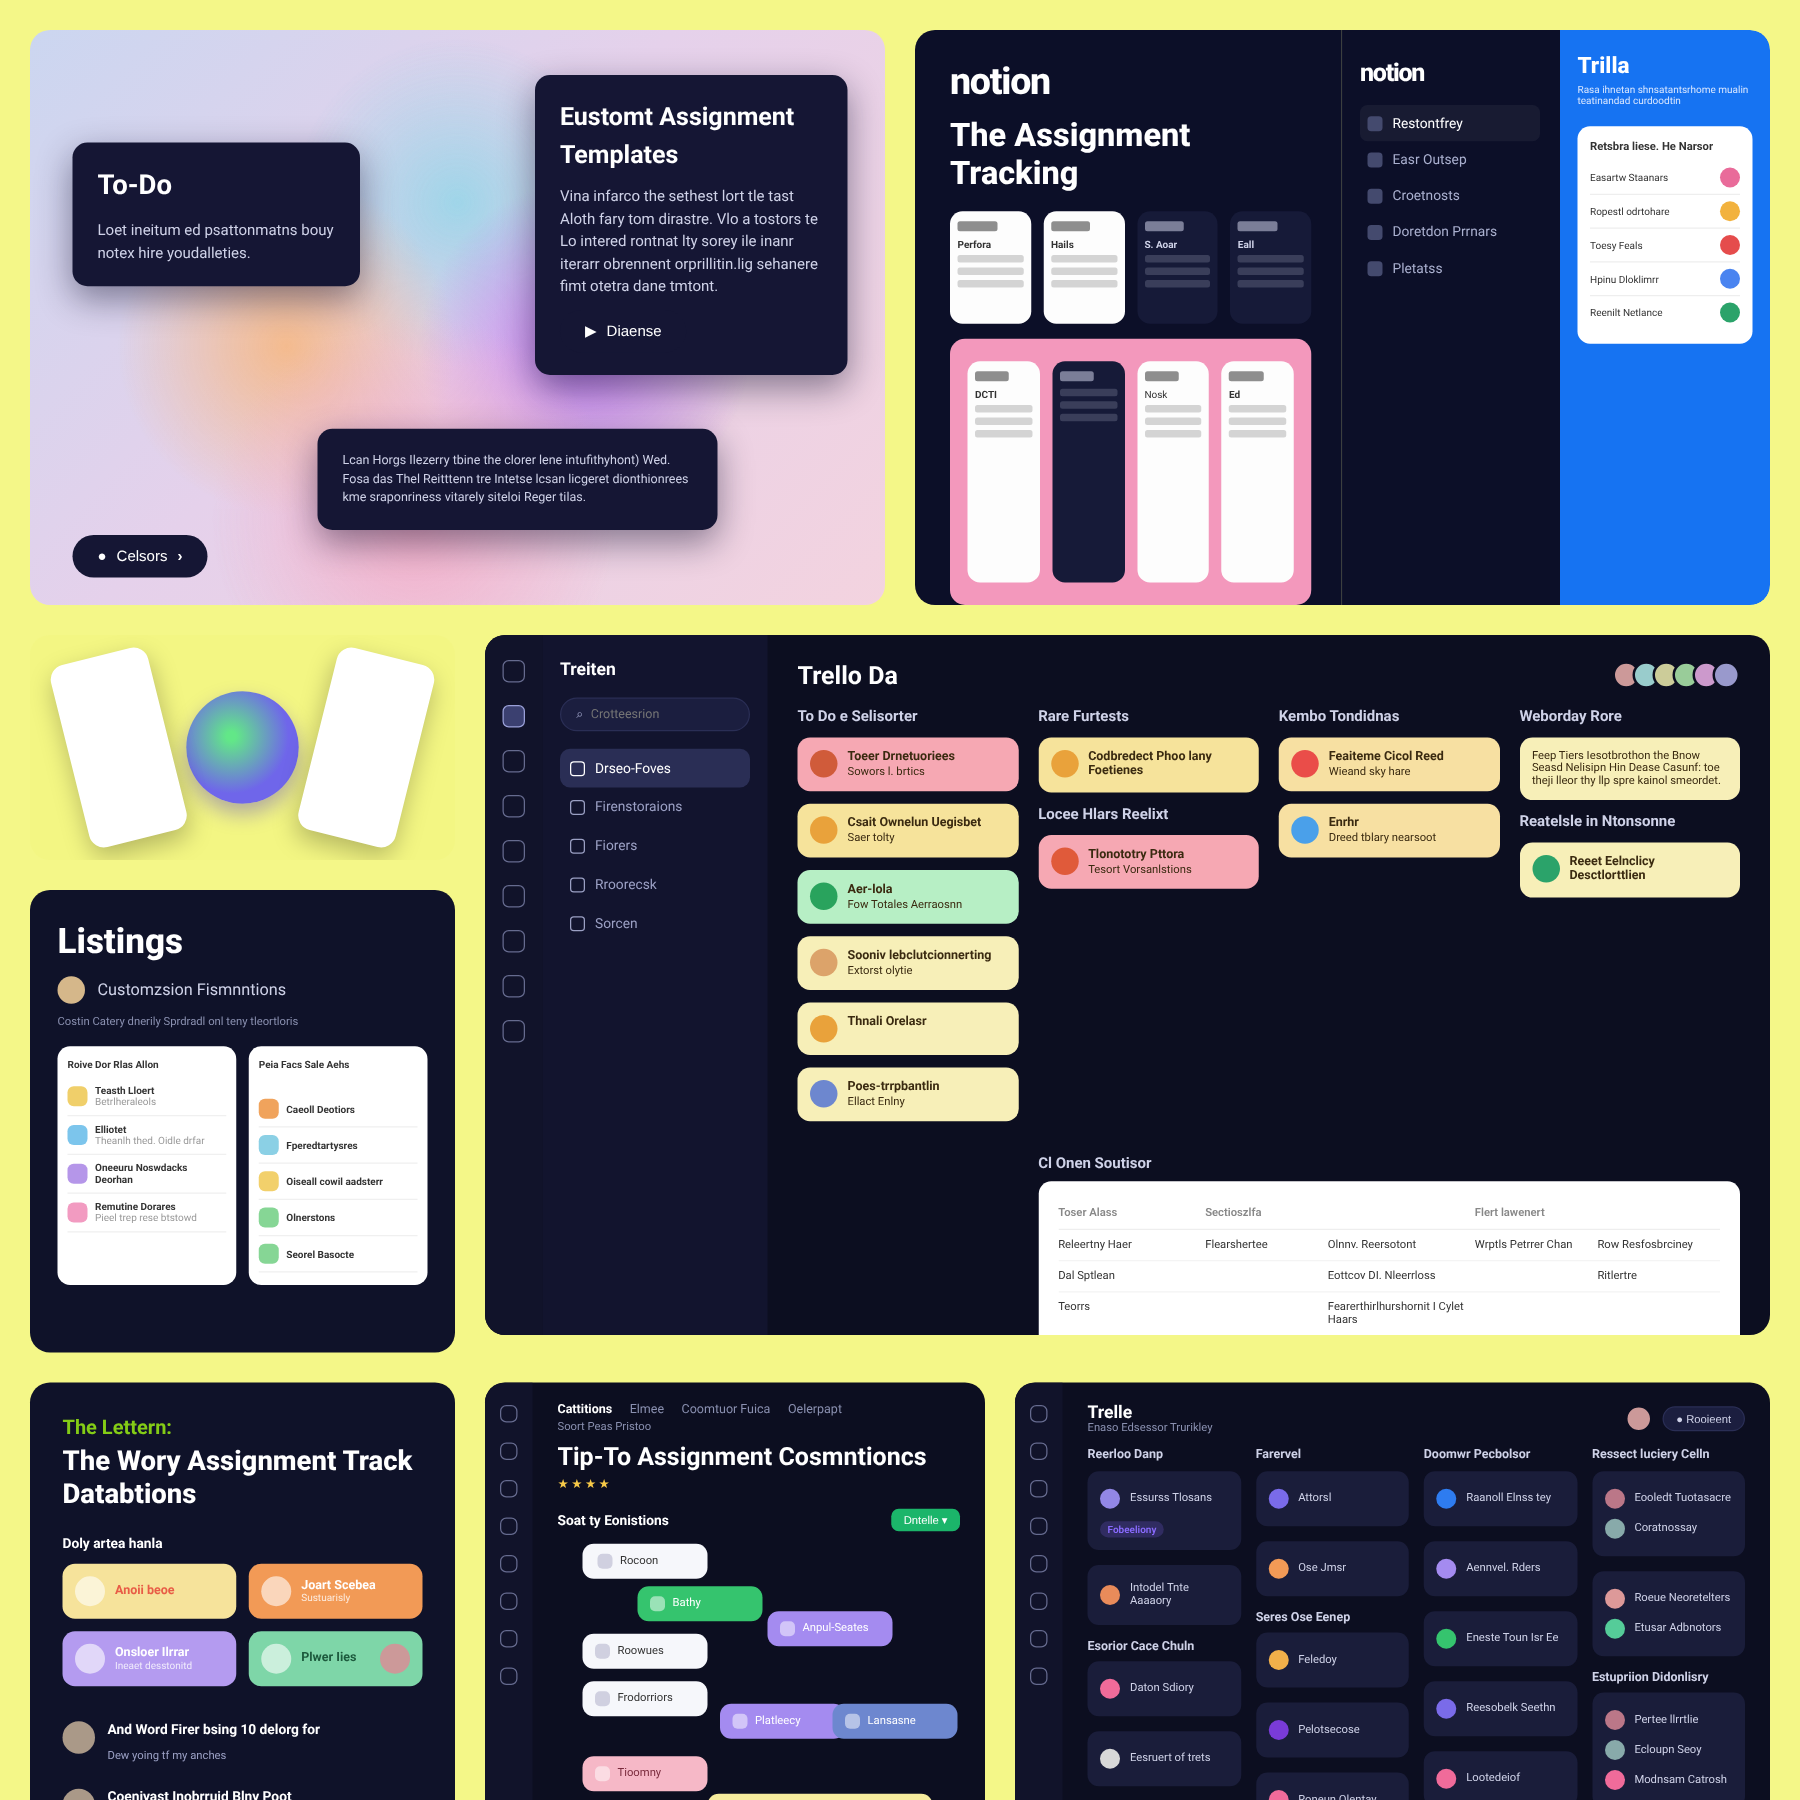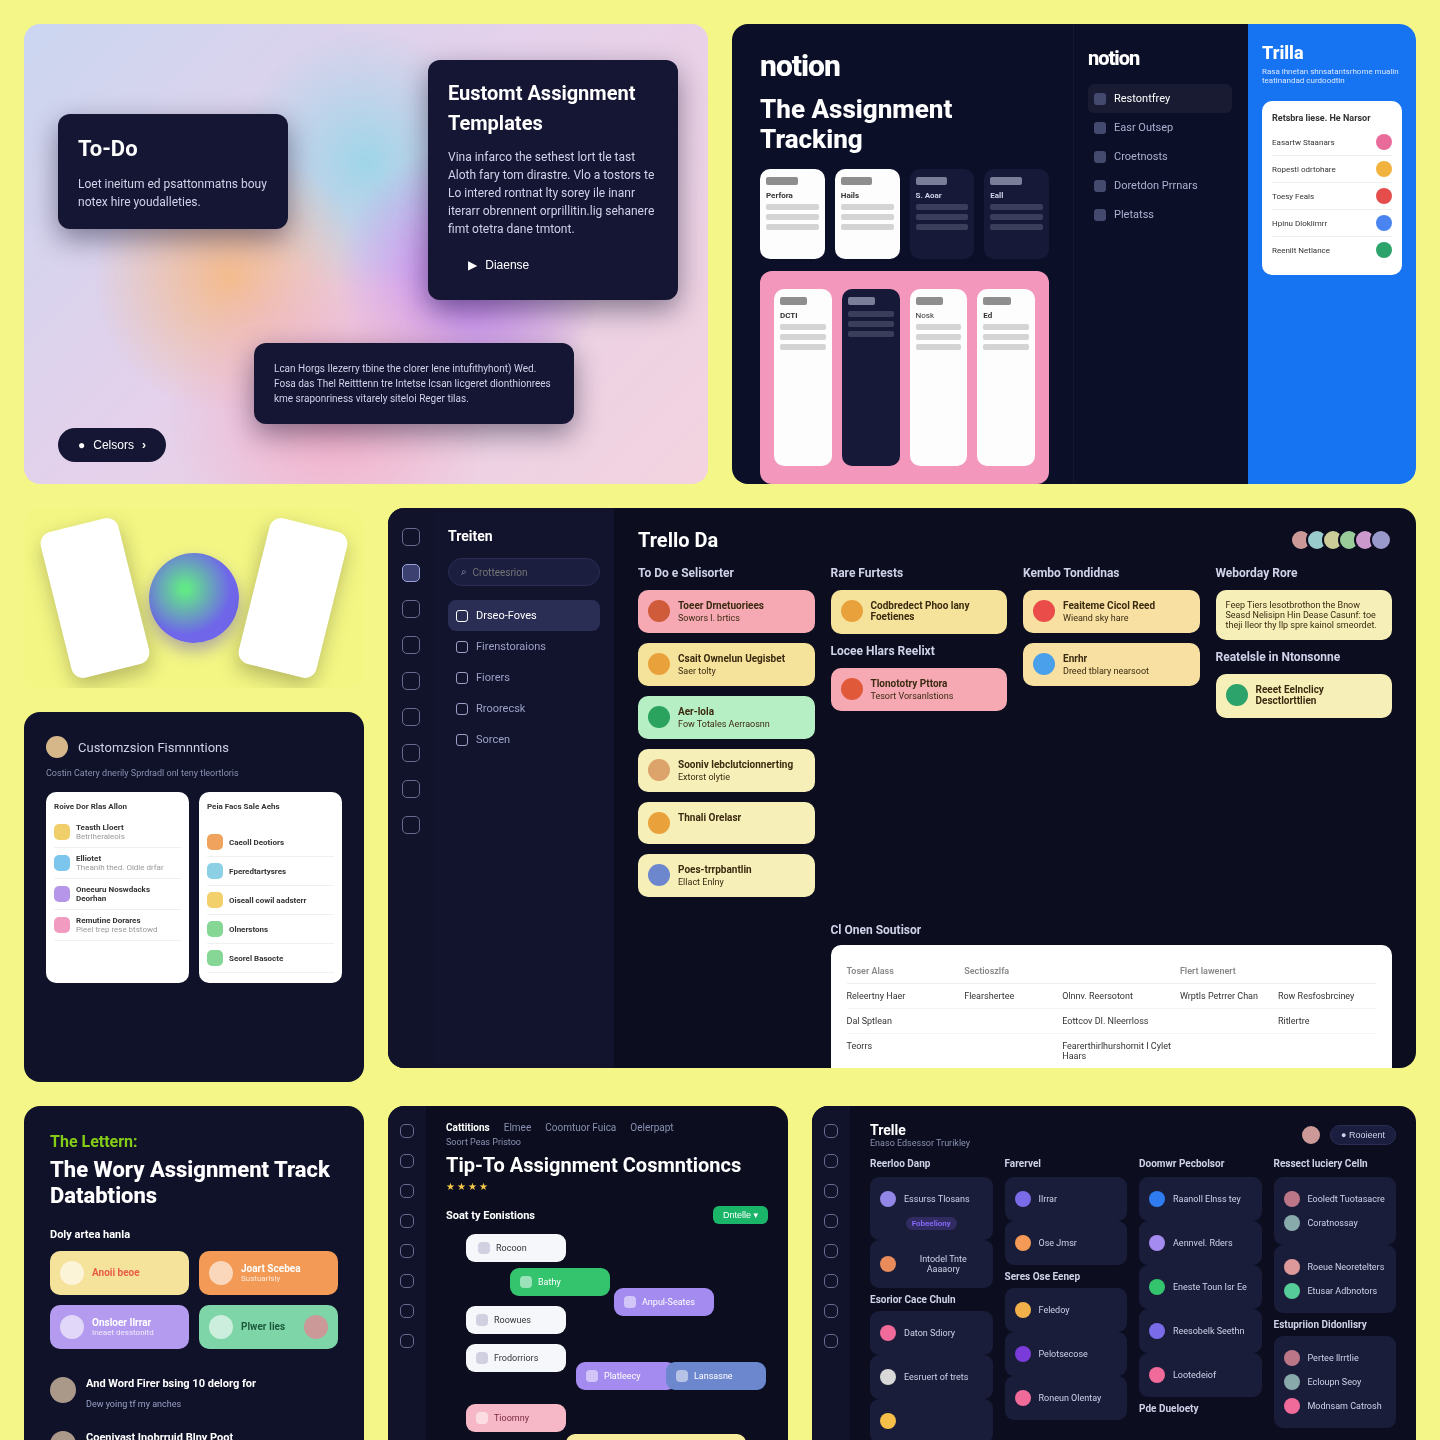--- a/index.html
+++ b/index.html
@@ -145,21 +145,21 @@
 .dash-view-btn{ background:#1bb56a; color:#fff; border-radius:6px; padding:4px 10px; font-size:9px; border:none; float:right;}
 
 
 .tracker{ background:#0c0e20; height:500px; flex:1; display:flex; }
 .tracker .tipto-rail{ width:38px; }
 .tracker-body{ flex:1; padding:16px 20px; overflow:hidden;}
 .tracker-head{ display:flex; justify-content:space-between; align-items:center; margin-bottom:10px;}
 .tracker-head h4{ font-size:14px; color:#fff;}
 .tcols{ display:grid; grid-template-columns:repeat(4,1fr); gap:12px;}
 .thd{ font-size:10px; color:#cfd2e8; font-weight:700; margin-bottom:8px;}
-.tkcard{ background:#1a1d3a; border-radius:9px; padding:10px; margin-bottom:0;text-align:center;}
+.tkcard{ background:#1a1d3a; border-radius:9px; padding:10px; margin-bottom:12px;}
 .tkline{ display:flex; align-items:center; gap:8px; font-size:9px; color:#cfd2e8; padding:4px 0;}
 .tkava{ width:16px; height:16px; border-radius:50%; flex:none;}
 .pill{ display:inline-flex; align-items:center; gap:4px; border-radius:8px; padding:2px 6px; font-size:8px; font-weight:600;}
 .tracker .btn-sm{ background:#1b1e3f; color:#cfd2e8; border:1px solid #2a2e55; border-radius:14px; padding:4px 10px; font-size:9px;}
 </style>
 </head>
 <body>
 
 <div style="display:flex; flex-direction:column; gap:24px;">
 
@@ -312,20 +312,21 @@
   <div class="row2">
     <div style="display:flex;flex-direction:column;gap:24px;">
 
       <div class="card deco">
         <div class="deco-phone"></div>
         <div class="orb"></div>
         <div class="deco-phone r"></div>
       </div>
 
       <div class="card listings dark">
+        <h2>Listings</h2>
         <div class="sub">
           <span class="list-ava"></span>
           <span>Customzsion Fismnntions</span>
         </div>
         <div style="font-size:9px;color:#8a90b0">Costin Catery dnerily Sprdradl onl teny tleortloris</div>
         <div class="list-cols">
           <div class="list-col">
             <div style="font-weight:700;margin-bottom:6px">Roive Dor Rlas Allon</div>
             <div id="list-col1">
                 <div class="li-row">
@@ -699,21 +700,21 @@
                 <div class="tkline">
                   <span class="tkava" style="background:#f4c04a"></span>
                 </div>
               </div>
             </div>
             <div>
               <div class="thd">Farervel</div>
               <div class="tkcard">
                 <div class="tkline">
                   <span class="tkava" style="background:#7a6be9"></span>
-                  <span>Ilrrar</span>
+                  <span>Attorsl</span>
                 </div>
               </div>
               <div class="tkcard">
                 <div class="tkline">
                   <span class="tkava" style="background:#f29a56"></span>
                   <span>Ose Jmsr</span>
                 </div>
               </div>
               <div class="thd" style="margin: 6px 0px;">Seres Ose Eenep</div>
               <div class="tkcard">

